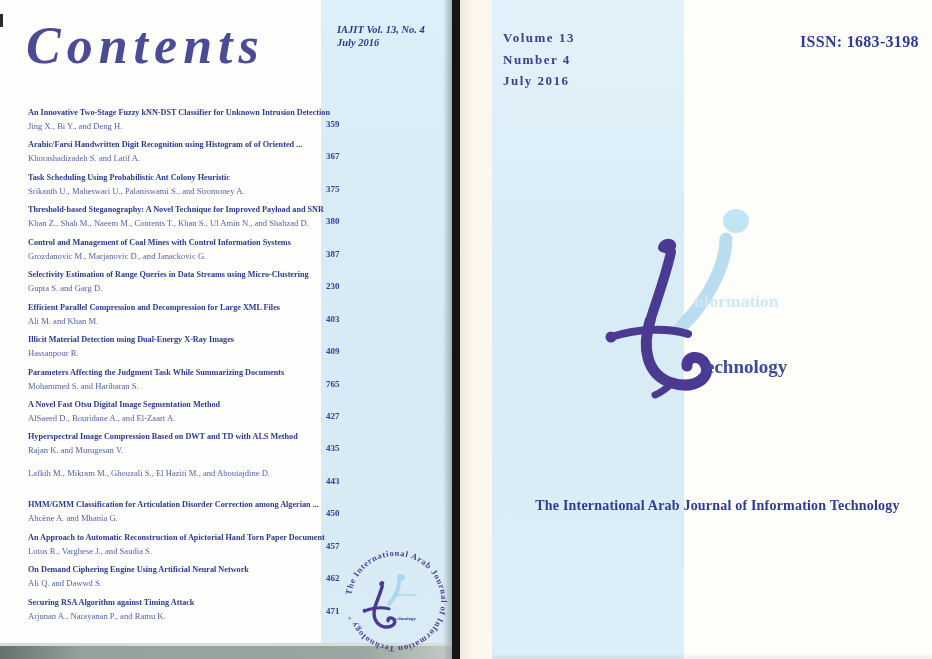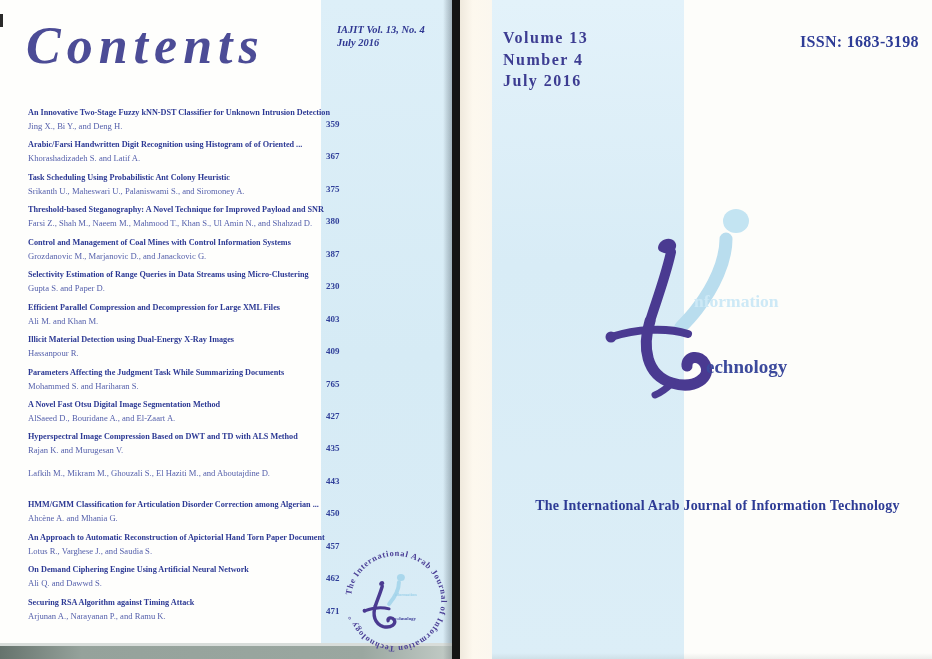--- a/index.html
+++ b/index.html
@@ -35,21 +35,21 @@
   .iajit{position:absolute;left:337px;top:23px;font-size:10.5px;font-weight:bold;
     font-style:italic;color:#2f3792;line-height:13px;}
   #toc{position:absolute;left:28px;top:108px;width:294px;}
   .toc-entry{height:32.45px;overflow:visible;}
   .toc-title{font-size:8.2px;font-weight:bold;color:#2c3994;line-height:10px;white-space:nowrap;}
   .toc-authors{font-size:8.6px;color:#5661ac;line-height:10px;margin-top:3px;white-space:nowrap;}
   #pagenums{position:absolute;left:326px;top:108px;width:30px;}
   .toc-num{height:32.45px;box-sizing:border-box;padding-top:11px;
     font-size:9px;font-weight:bold;color:#31409a;}
   
-  .vol-block{position:absolute;left:503px;top:27px;font-size:16px;font-weight:bold;
+  .vol-block{position:absolute;left:503px;top:27px;font-size:13px;font-weight:bold;
     letter-spacing:1.5px;color:#3d3d92;line-height:21.5px;}
   .issn{position:absolute;left:800px;top:33px;font-size:16px;font-weight:bold;
     letter-spacing:.3px;color:#2e3c96;}
   .journal-title{position:absolute;left:515px;top:498px;width:405px;text-align:center;
     font-size:14px;font-weight:bold;letter-spacing:.2px;color:#2d3b95;}
   .big-logo{position:absolute;left:600px;top:195px;}
   .seal{position:absolute;left:339px;top:547px;}
   svg text{font-family:"Liberation Serif","DejaVu Serif",serif;}
 </style>
 </head>
@@ -77,29 +77,29 @@
         <div class="toc-entry">
           <div class="toc-title">Arabic/Farsi Handwritten Digit Recognition using Histogram of of Oriented ...</div>
           <div class="toc-authors">Khorashadizadeh S. and Latif A.</div>
         </div>
         <div class="toc-entry">
           <div class="toc-title">Task Scheduling Using Probabilistic Ant Colony Heuristic</div>
           <div class="toc-authors">Srikanth U., Maheswari U., Palaniswami S., and Siromoney A.</div>
         </div>
         <div class="toc-entry">
           <div class="toc-title">Threshold-based Steganography: A Novel Technique for Improved Payload and SNR</div>
-          <div class="toc-authors">Farsi Z., Shah M., Naeem M., Mahmood T., Khan S., Ul Amin N., and Shahzad D.</div>
+          <div class="toc-authors">Khan Z., Shah M., Naeem M., Contents T., Khan S., Ul Amin N., and Shahzad D.</div>
         </div>
         <div class="toc-entry">
           <div class="toc-title">Control and Management of Coal Mines with Control Information Systems</div>
           <div class="toc-authors">Grozdanovic M., Marjanovic D., and Janackovic G.</div>
         </div>
         <div class="toc-entry">
           <div class="toc-title">Selectivity Estimation of Range Queries in Data Streams using Micro-Clustering</div>
-          <div class="toc-authors">Gupta S. and Paper D.</div>
+          <div class="toc-authors">Gupta S. and Garg D.</div>
         </div>
         <div class="toc-entry">
           <div class="toc-title">Efficient Parallel Compression and Decompression for Large XML Files</div>
           <div class="toc-authors">Ali M. and Khan M.</div>
         </div>
         <div class="toc-entry">
           <div class="toc-title">Illicit Material Detection using Dual-Energy X-Ray Images</div>
           <div class="toc-authors">Hassanpour R.</div>
         </div>
         <div class="toc-entry">

